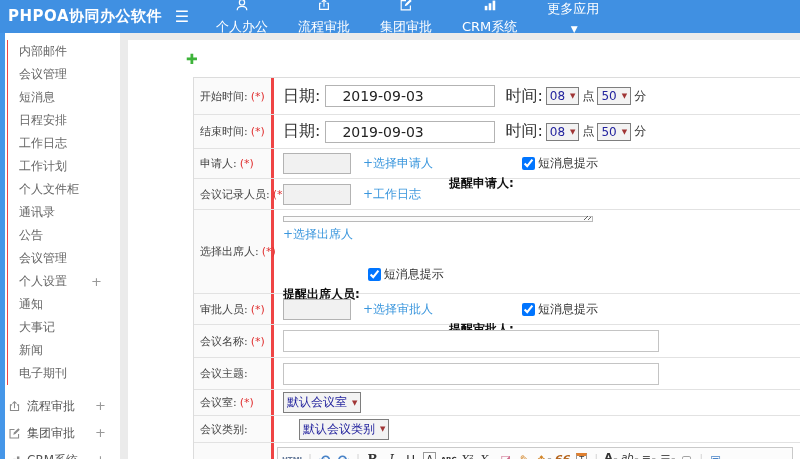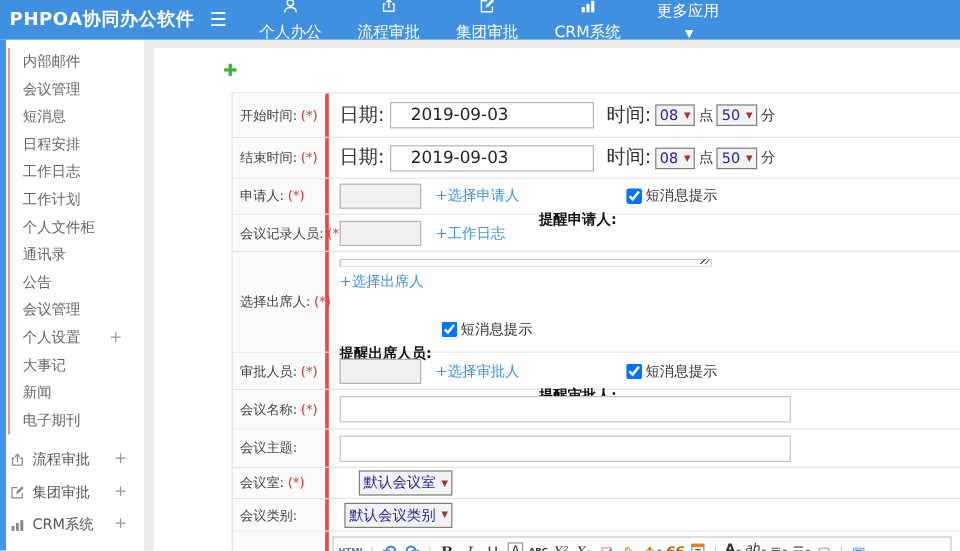--- a/index.html
+++ b/index.html
@@ -150,20 +150,21 @@
       <div class="s-item"><span>会议管理</span></div>
       <div class="s-item"><span>短消息</span></div>
       <div class="s-item"><span>日程安排</span></div>
       <div class="s-item"><span>工作日志</span></div>
       <div class="s-item"><span>工作计划</span></div>
       <div class="s-item"><span>个人文件柜</span></div>
       <div class="s-item"><span>通讯录</span></div>
       <div class="s-item"><span>公告</span></div>
       <div class="s-item"><span>会议管理</span></div>
       <div class="s-item"><span>个人设置</span><span class="plus">+</span></div>
+      <div class="s-item"><span>通知</span></div>
       <div class="s-item"><span>大事记</span></div>
       <div class="s-item"><span>新闻</span></div>
       <div class="s-item"><span>电子期刊</span></div>
     </div>
     <div class="s-secs">
       <div class="s-sec">
         <span>
             <svg width="13" height="13" viewBox="0 0 16 16">
               <path d="M5 6H3v7h10V6h-2" stroke="#8a8a8a" fill="none" stroke-width="1.3"></path>
               <path d="M8 10V2M5.5 4.5L8 2l2.5 2.5" stroke="#8a8a8a" fill="none" stroke-width="1.3"></path>
@@ -321,33 +322,33 @@
           <input class="inp-wide" type="text" value="" style="">
         </div>
       </div>
 
       <div class="frow h25">
         <div class="fl">
             <span>会议室:</span>
             <em class="req">(*)</em>
           </div>
         <div class="fv">
+          <span class="fsel" style="margin-left:0">
+              <span>默认会议室</span>
+              <span class="car">▼</span>
+            </span>
+        </div>
+      </div>
+
+      <div class="frow h26">
+        <div class="fl">
+            <span>会议类别:</span>
+          </div>
+        <div class="fv">
           <span class="fsel" style="margin-left:16px">
-              <span>默认会议室</span>
-              <span class="car">▼</span>
-            </span>
-        </div>
-      </div>
-
-      <div class="frow h26">
-        <div class="fl">
-            <span>会议类别:</span>
-          </div>
-        <div class="fv">
-          <span class="fsel" style="margin-left:4px">
               <span>默认会议类别</span>
               <span class="car">▼</span>
             </span>
         </div>
       </div>
 
       <div class="frow last">
         <div class="fl"></div>
         <div class="fv" style="align-items:flex-start">
           <div class="ed">

